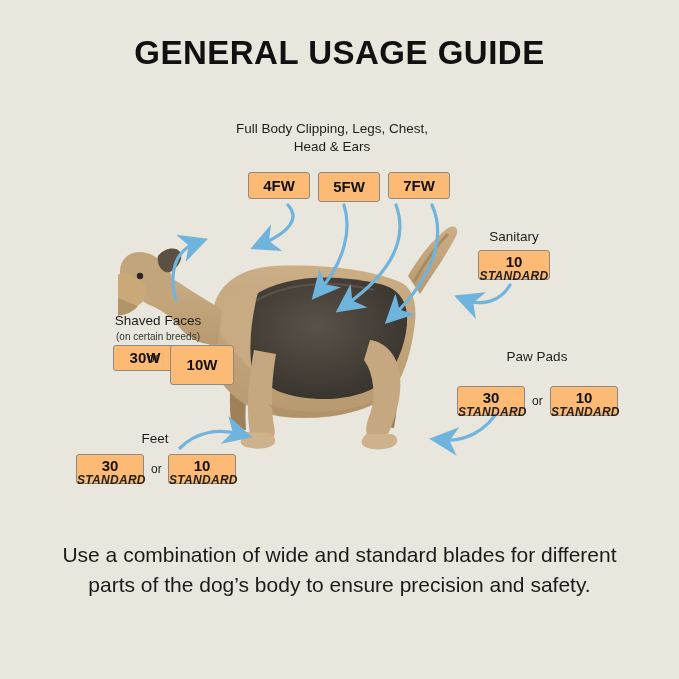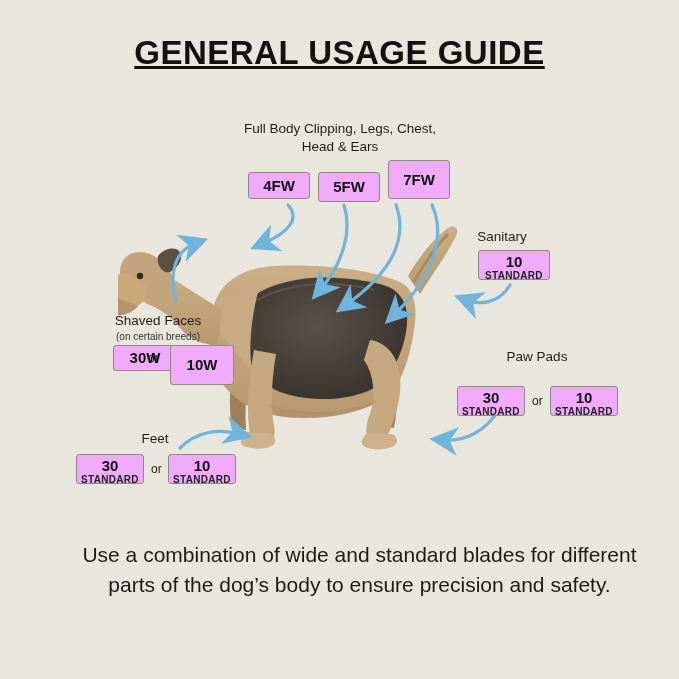--- a/index.html
+++ b/index.html
@@ -25,60 +25,60 @@
   #title {
     position: absolute;
     top: 34px;
     left: 0;
     width: 679px;
     text-align: center;
     font-size: 33px;
     font-weight: bold;
     letter-spacing: 0.5px;
     color: #111;
-    text-decoration: underline;
   }
 
   
   .lbl {
     position: absolute;
     font-size: 13.5px;
     color: #1d1d1d;
     text-align: center;
     line-height: 1.35;
     white-space: pre-line;
   }
   .lbl.small {
     font-size: 10px;
     color: #333;
   }
 
   
   .chip {
     position: absolute;
-    background: #f0abfc;
+    background: #fdba74;
     border: 1px solid #8d8a82;
     border-radius: 3px;
     text-align: center;
     color: #111;
     box-sizing: border-box;
   }
   .chip .big {
     display: block;
     font-size: 15px;
     font-weight: bold;
     line-height: 1.05;
   }
   .chip .sub {
     display: block;
-    font-size: 10px;
+    font-size: 12px;
     font-weight: bold;
     letter-spacing: 0.3px;
     line-height: 1.1;
     color: #222;
+    font-style: italic;
   }
   .chip.one-line {
     display: flex;
     align-items: center;
     justify-content: center;
   }
   .or {
     position: absolute;
     font-size: 12px;
     color: #1d1d1d;
@@ -104,21 +104,20 @@
   
   #footer {
     position: absolute;
     top: 540px;
     left: 55px;
     width: 569px;
     text-align: center;
     font-size: 21px;
     line-height: 1.45;
     color: #1b1b1b;
-    margin-left: 20px;
   }
 </style>
 </head>
 <body>
 
 <div id="page">
 
   <div id="title">GENERAL USAGE GUIDE</div>
 
   <div id="dog-wrap">
@@ -197,33 +196,33 @@
       <path d="M510,285 C500,302 482,306 466,300"></path>
 
       <path d="M176,300 C168,272 176,250 196,243"></path>
 
       <path d="M500,408 C486,432 464,442 442,440"></path>
 
       <path d="M180,448 C196,432 218,428 240,434"></path>
     </g>
   </svg>
 
-  <div class="lbl" style="left:210px; top:120px; width:260px;">Full Body Clipping, Legs, Chest,
+  <div class="lbl" style="left:202px; top:120px; width:260px;">Full Body Clipping, Legs, Chest,
 Head &amp; Ears</div>
   <div class="chip one-line" style="left:248px; top:172px; width:62px; height:27px;">
     <span class="big">4FW</span>
   </div>
   <div class="chip one-line" style="left:318px; top:172px; width:62px; height:30px;">
     <span class="big">5FW</span>
   </div>
-  <div class="chip one-line" style="left:388px; top:160px; width:62px; height:39px;">
+  <div class="chip one-line" style="left:388px; top:172px; width:62px; height:27px;">
     <span class="big">7FW</span>
   </div>
 
-  <div class="lbl" style="left:440px; top:228px; width:124px;">Sanitary</div>
+  <div class="lbl" style="left:452px; top:228px; width:124px;">Sanitary</div>
   <div class="chip" style="left:478px; top:250px; width:72px; height:30px; padding-top:3px;">
     <span class="big">10</span>
     <span class="sub">STANDARD</span>
   </div>
 
   <div class="lbl small" style="left:78px; top:330px; width:160px;">(on certain breeds)</div>
   <div class="lbl" style="left:78px; top:312px; width:160px;">Shaved Faces</div>
   <div class="chip one-line" style="left:78px; top:345px; width:64px; height:26px;margin-left:35px;">
     <span class="big">30W</span>
   </div>

